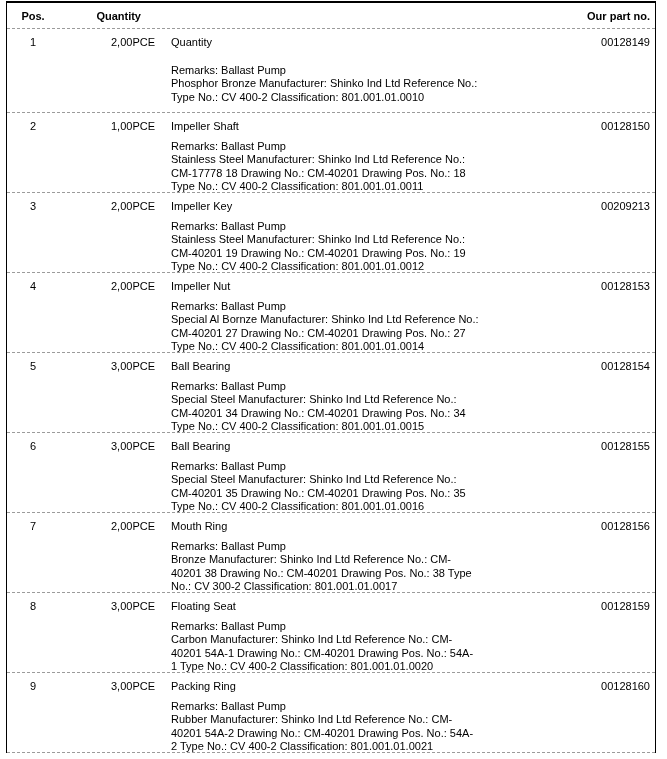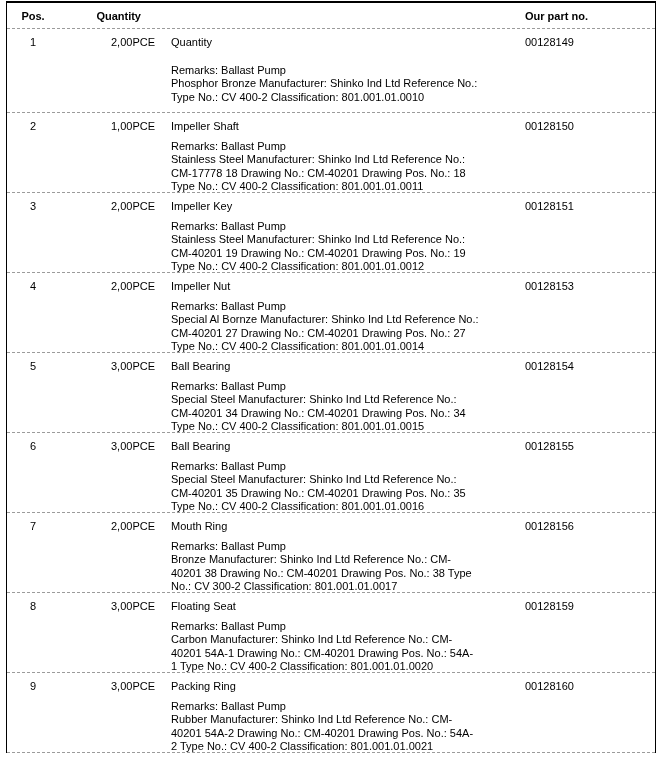--- a/index.html
+++ b/index.html
@@ -36,21 +36,21 @@
     height:80px;
     border-bottom:1px dashed #9b9b9b;
     padding-top:7px;
     overflow:hidden;
   }
   .row:first-child { height:84px; }
   .c-pos  { grid-column:1; text-align:center; }
   .c-qty  { grid-column:2; text-align:right; padding-right:2px; white-space:nowrap; }
   .c-qty .unit { margin-left:0; }
   .c-name { grid-column:3; padding-left:14px; white-space:nowrap; }
-  .c-part { grid-column:4; padding-right:5px; }
+  .c-part { grid-column:4; text-align:right; padding-right:5px; }
   .c-details {
     grid-column:3; grid-row:2;
     padding-left:14px; margin-top:8px;
     line-height:13.4px;
   }
   .dline { white-space:nowrap; }
 </style>
 </head>
 <body>
 
@@ -81,21 +81,21 @@
           <div class="dline">Remarks: Ballast Pump</div>
           <div class="dline">Stainless Steel Manufacturer: Shinko Ind Ltd Reference No.:</div>
           <div class="dline">CM-17778 18 Drawing No.: CM-40201 Drawing Pos. No.: 18</div>
           <div class="dline">Type No.: CV 400-2 Classification: 801.001.01.0011</div>
         </div>
       </div>
       <div class="grid-row row">
         <div class="c-pos">3</div>
         <div class="c-qty"><span>2,00</span><span class="unit">PCE</span></div>
         <div class="c-name">Impeller Key</div>
-        <div class="c-part">00128151</div>
+        <div class="c-part">00209213</div>
         <div class="c-details">
           <div class="dline">Remarks: Ballast Pump</div>
           <div class="dline">Stainless Steel Manufacturer: Shinko Ind Ltd Reference No.:</div>
           <div class="dline">CM-40201 19 Drawing No.: CM-40201 Drawing Pos. No.: 19</div>
           <div class="dline">Type No.: CV 400-2 Classification: 801.001.01.0012</div>
         </div>
       </div>
       <div class="grid-row row">
         <div class="c-pos">4</div>
         <div class="c-qty"><span>2,00</span><span class="unit">PCE</span></div>

